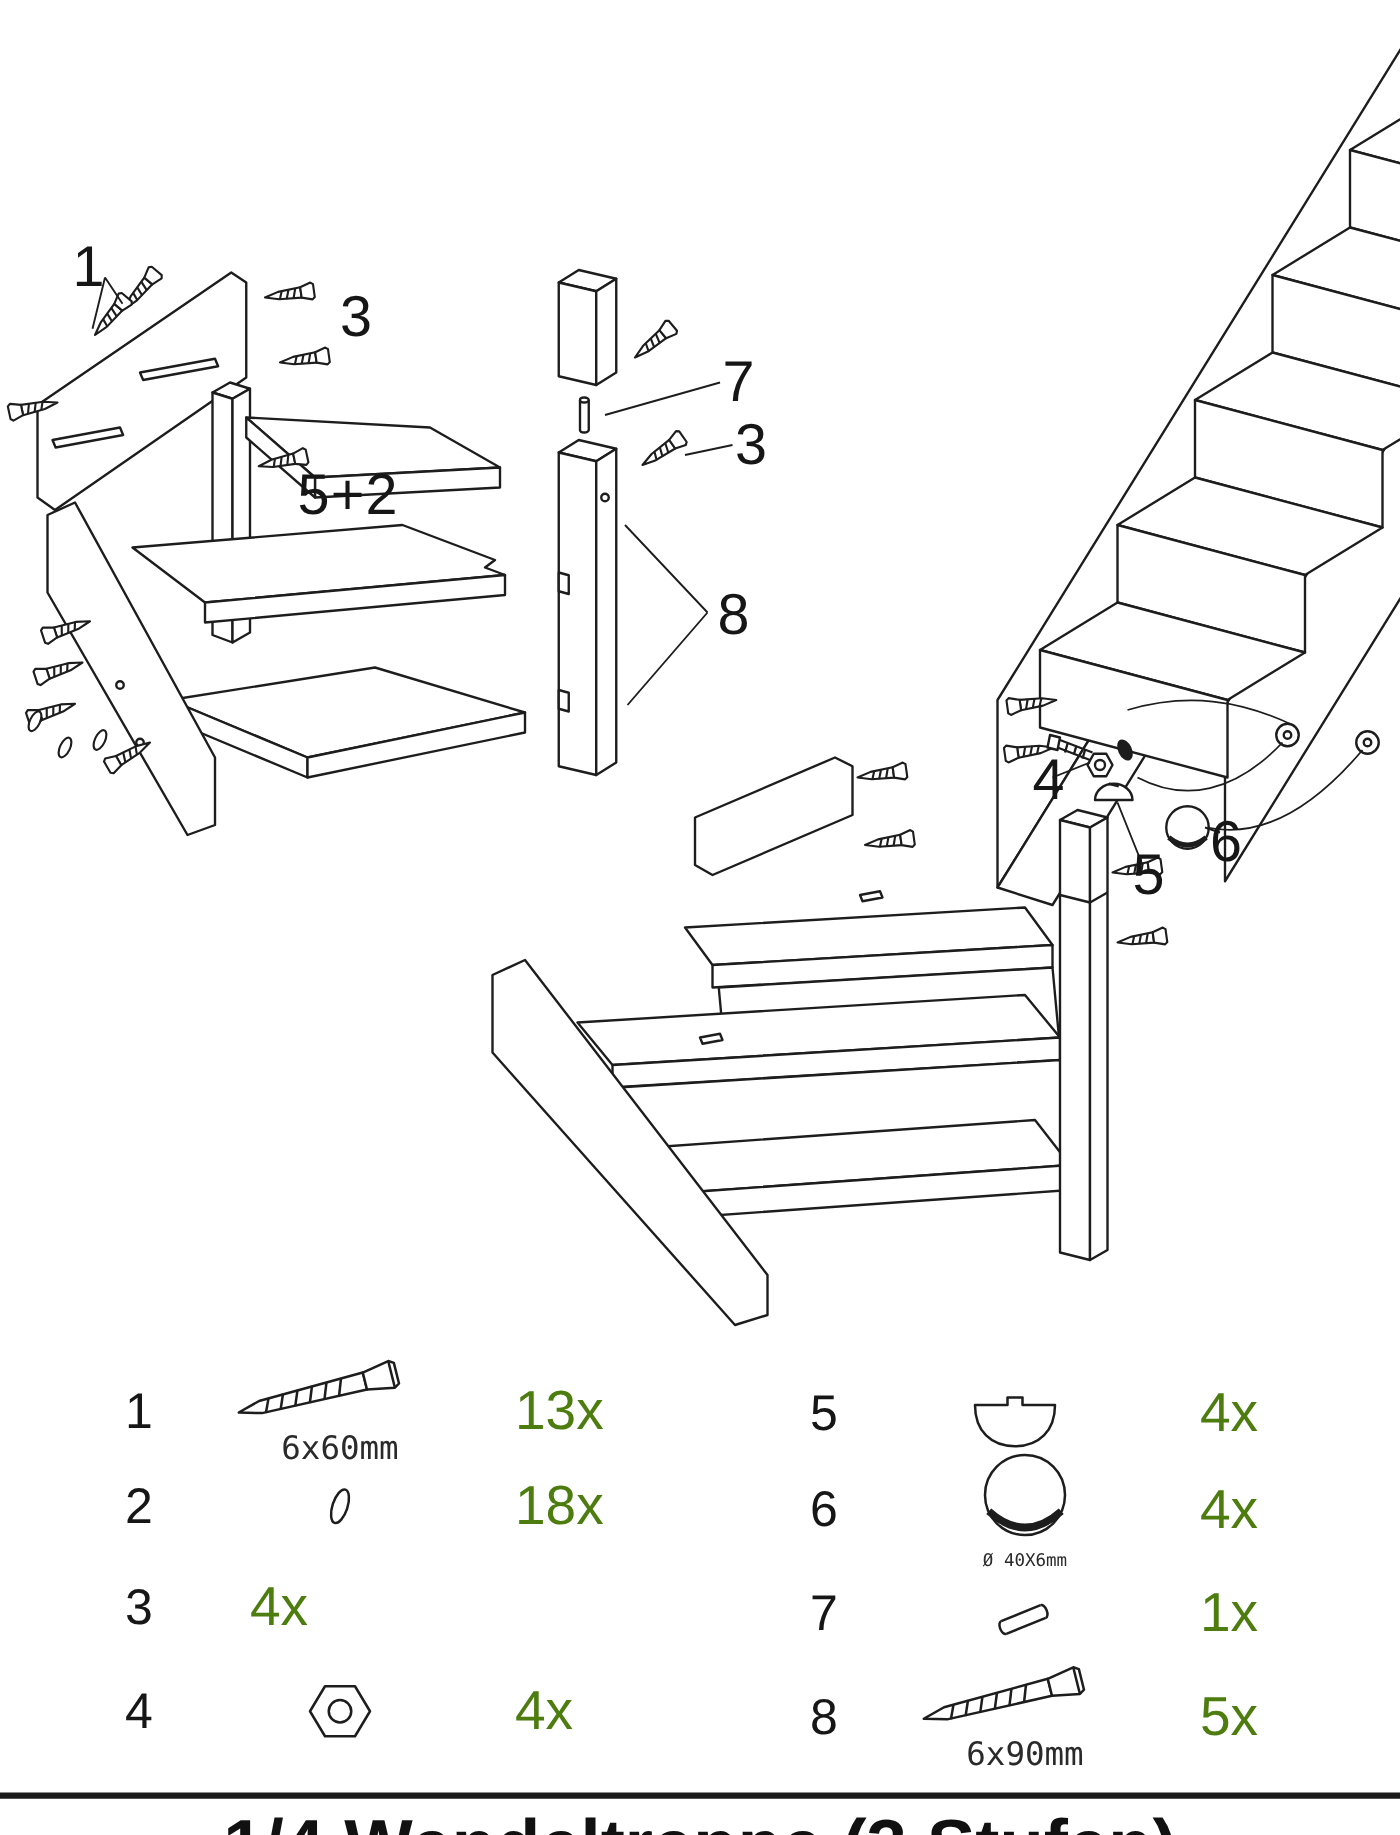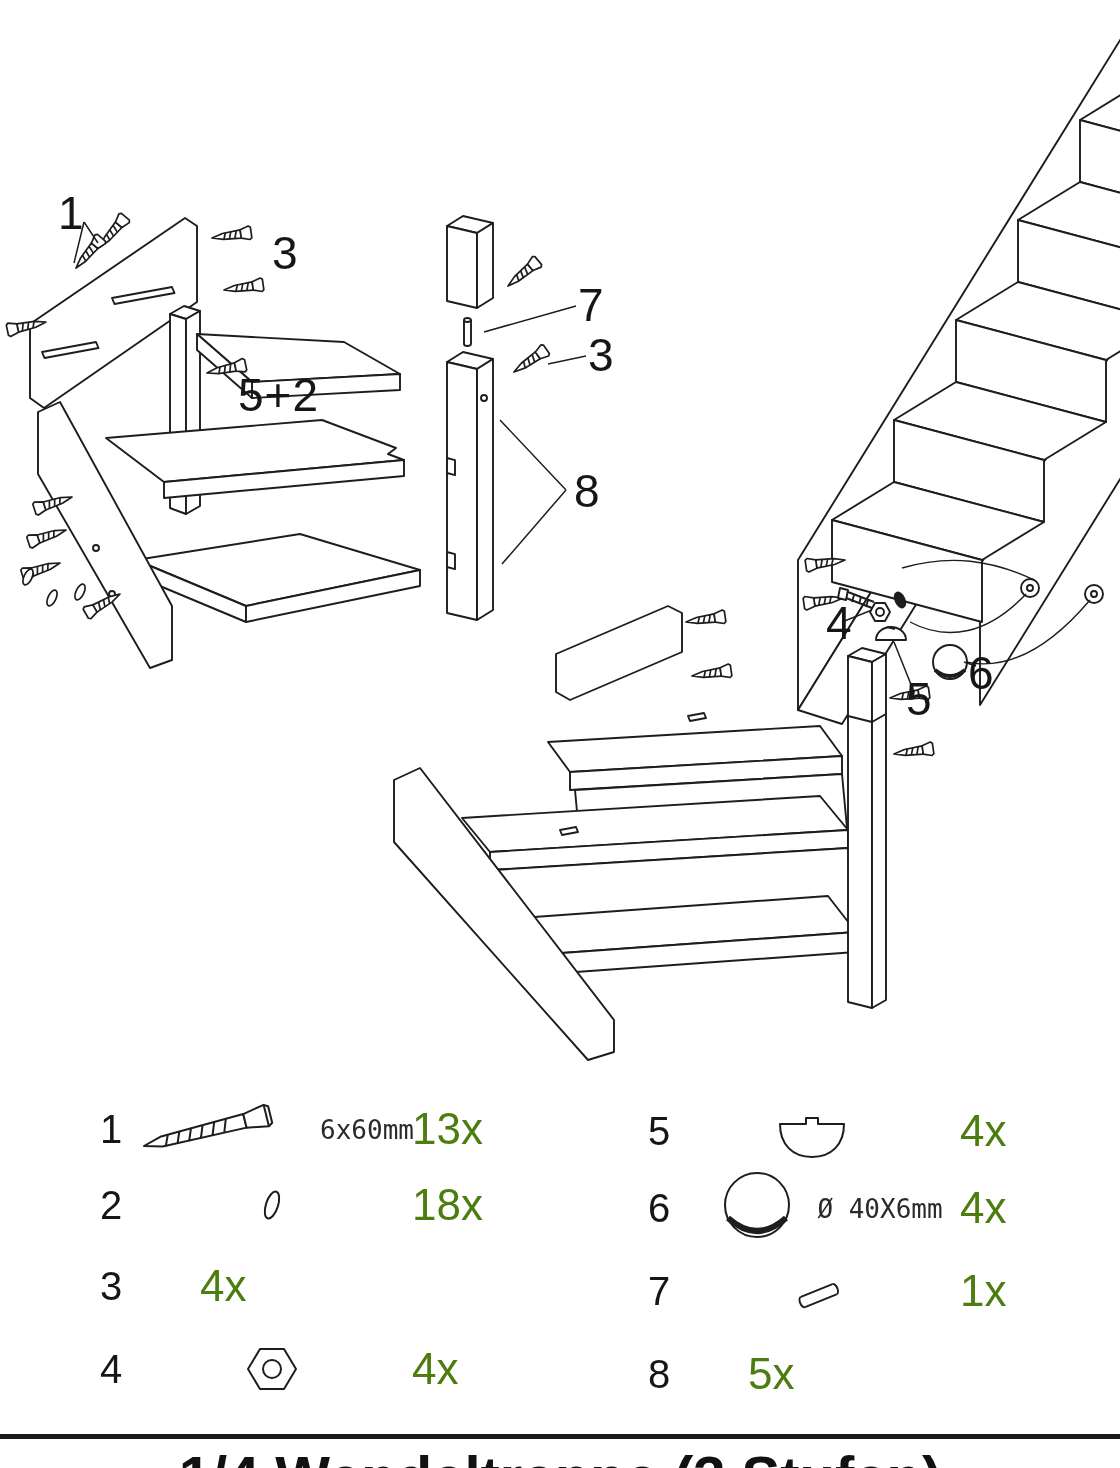--- a/index.html
+++ b/index.html
@@ -3,24 +3,24 @@
 <meta charset="utf-8">
 <style>
   *{margin:0;padding:0;box-sizing:border-box}
   html,body{background:#fff}
   .page{position:relative;width:1120px;height:1468px;background:#fff;overflow:hidden;
         font-family:"Liberation Sans",sans-serif;color:#1b1b1b}
   .art{position:absolute;left:0;top:0}
   .callout{position:absolute;font-size:46px;color:#161616;letter-spacing:1px;line-height:1}
   .prow{position:absolute;display:flex;align-items:center;height:86px}
   .pnum{width:66px;font-size:40px;color:#161616}
-  .picon{width:212px;display:flex;flex-direction:row;align-items:center;justify-content:center}
+  .picon{width:212px;display:flex;flex-direction:column;align-items:center;justify-content:center}
   .picon svg{overflow:visible;display:block}
   .psize{font-family:"DejaVu Sans Mono",monospace;font-size:26px;color:#2a2a2a;margin-top:2px;white-space:nowrap}
-  .psize.sm{font-size:26px}
+  .psize.sm{font-size:14px}
   .psize:empty{display:none}
   .pqty{font-size:44px;margin-left:34px;color:#4d7c0f}
   .rule{position:absolute;left:0;right:0;top:1434px;height:5px;background:#1b1b1b}
   .title{position:absolute;left:0;top:1443px;width:100%;text-align:center;
          font-size:58px;font-weight:bold;white-space:nowrap;color:#111}
 </style>
 </head>
 <body>
 
 <div class="page">
@@ -266,20 +266,36 @@
             <path d="M34 -5.5 A3 5.5 0 1 1 34 5.5" fill="none"></path>
           </g>
         </svg>
 
       </div>
       <div class="pqty">1x</div>
     </div>
 
     <div class="prow" style="left:648px;top:1326px;height:96px">
       <div class="pnum">8</div>
+      <div class="picon">
+        <svg width="190" height="58" viewBox="0 0 190 58">
+          <g transform="translate(14,46) rotate(-14)" stroke="#1d1d1d" stroke-width="2" fill="#fff" stroke-linejoin="round">
+            <path d="M0 0 L18 -5 L104 -7 L104 7 L18 5 Z"></path>
+            <line x1="26" y1="-5.6" x2="21" y2="5.6"></line>
+              <line x1="38" y1="-6" x2="33" y2="6"></line>
+            <line x1="50" y1="-6.2" x2="45" y2="6.2"></line>
+              <line x1="62" y1="-6.4" x2="57" y2="6.4"></line>
+            <line x1="74" y1="-6.6" x2="69" y2="6.6"></line>
+              <line x1="86" y1="-6.8" x2="81" y2="6.8"></line>
+            <path d="M104 -7 L126 -11 L130 -8.5 L130 8.5 L126 11 L104 7 Z"></path>
+            <line x1="126" y1="-11" x2="126" y2="11"></line>
+          </g>
+        </svg>
+        <div class="psize">6x90mm</div>
+      </div>
       <div class="pqty">5x</div>
     </div>
 
   </div>
 
   <div class="rule"></div>
   <div class="title">1/4 Wendeltreppe (3 Stufen)</div>
 
 </div>
 

